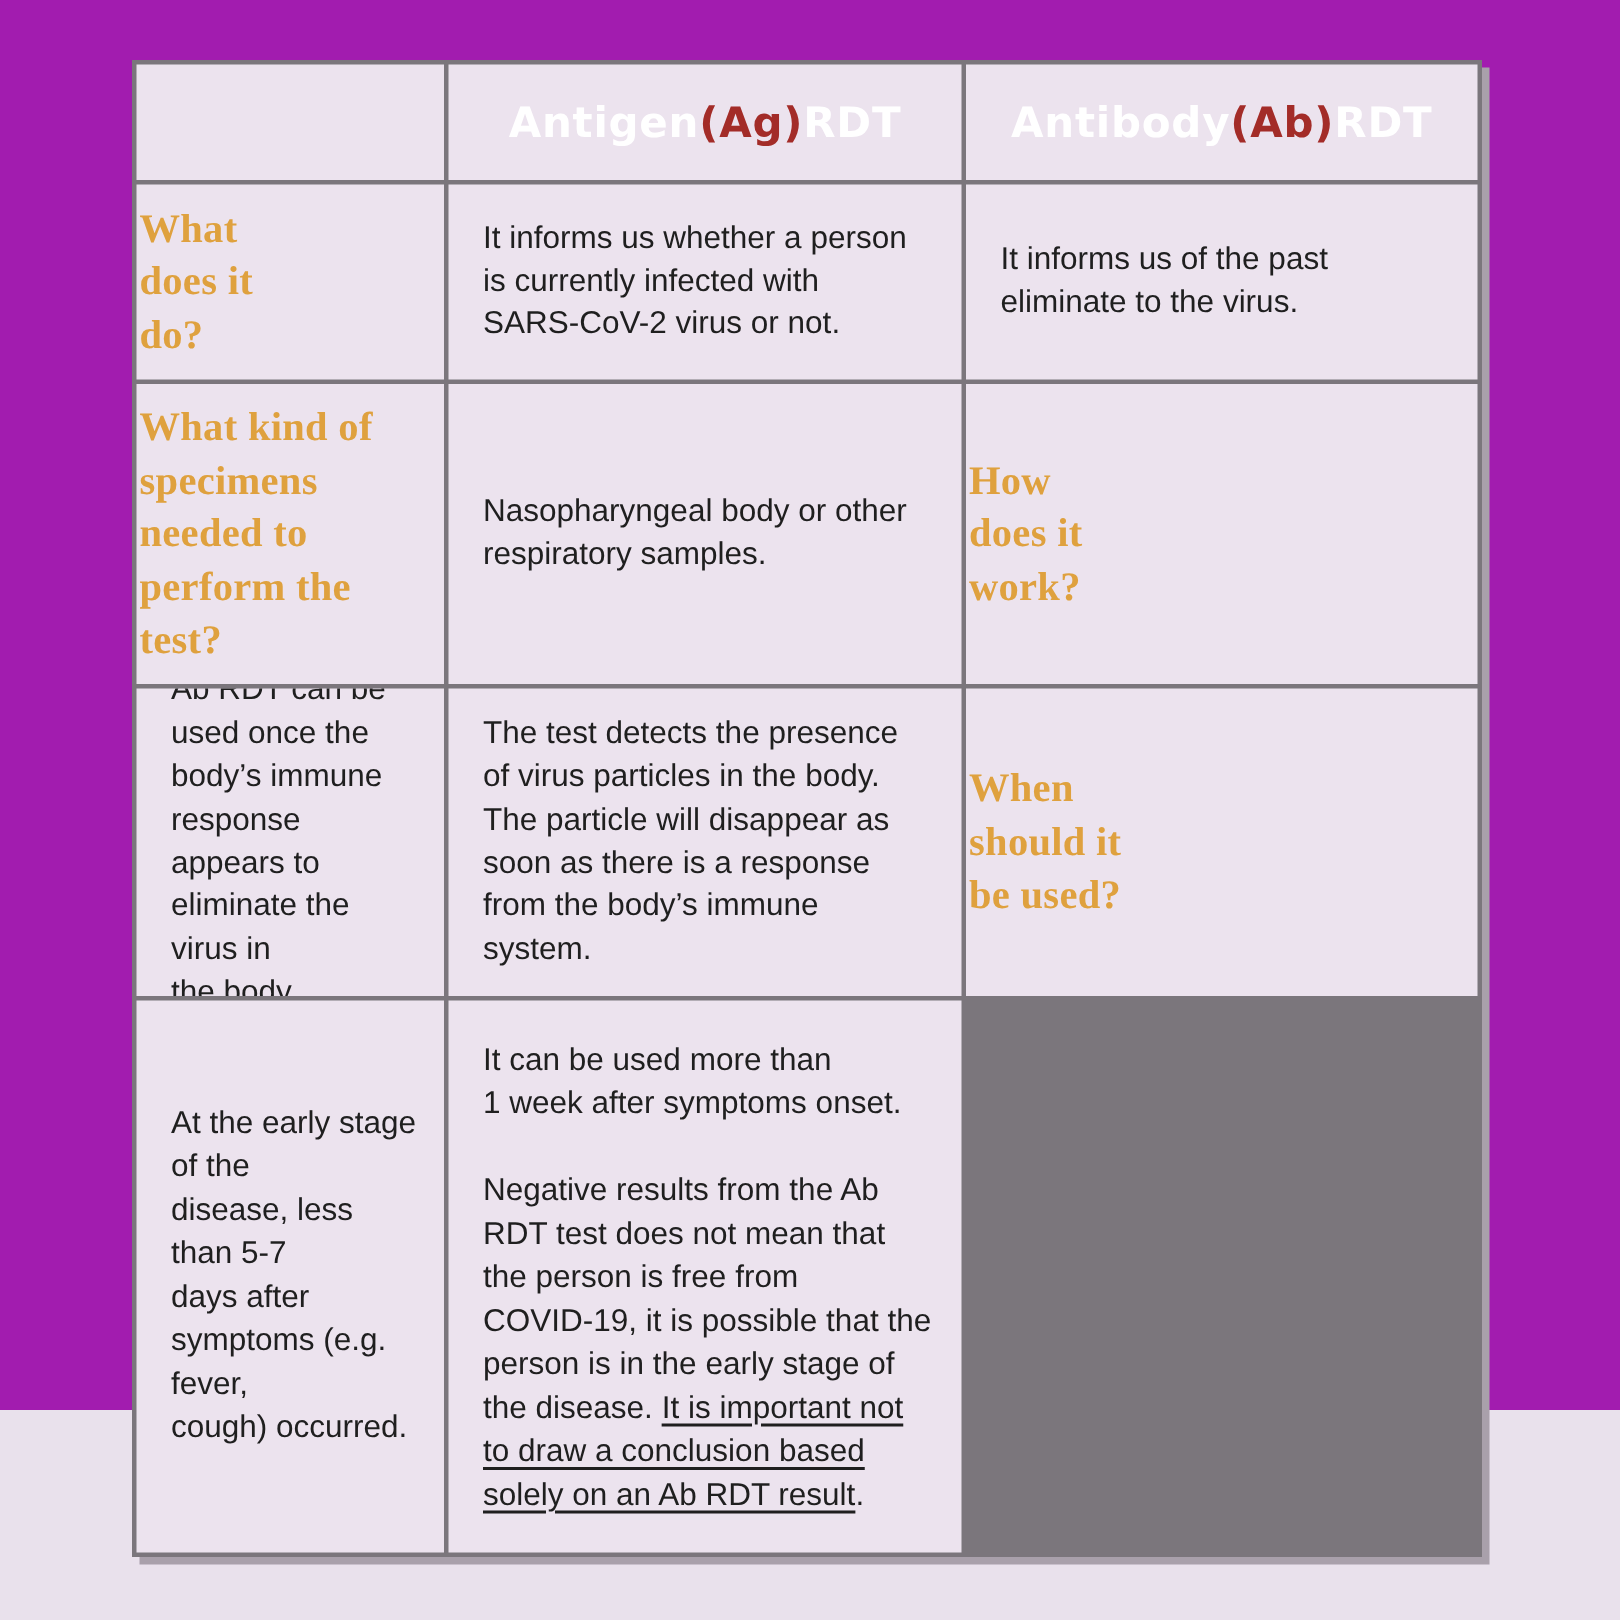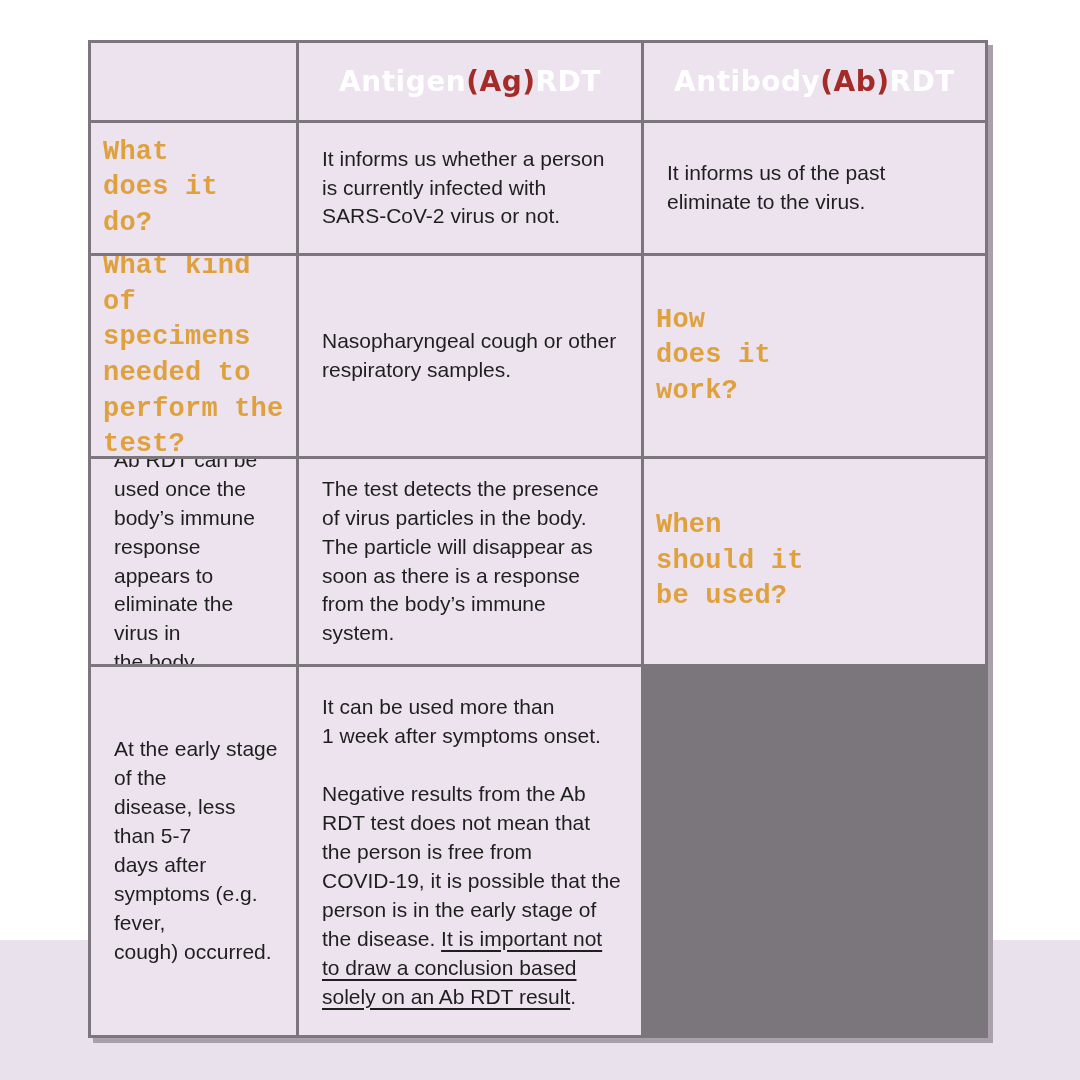--- a/index.html
+++ b/index.html
@@ -5,21 +5,21 @@
   html,body{margin:0;padding:0;}
   body{
     width:1080px;height:1080px;
     background:#e9e1ec;
     font-family:"Liberation Sans", sans-serif;
     overflow:hidden;
   }
   .canvas{
     position:relative;
     width:1080px;height:940px;
-    background:#ffffff;
+    background:#a21caf;
   }
   .rdt-table{
     position:absolute;
     left:88px;top:40px;
     width:900px;height:998px;
     box-sizing:border-box;
     background:#7b767c;
     display:grid;
     grid-template-columns:205px 342px 341px;
     grid-template-rows:77px 130px 200px 205px 368px;
@@ -45,25 +45,25 @@
     color:#ffffff;
     letter-spacing:0.5px;
     white-space:nowrap;
   }
   .head .accent{
     color:#a32c28;
     font-weight:800;
   }
   .label-cell{
     color:#dfa13e;
-    font-family:Liberation Mono, monospace;
+    font-family:Liberation Serif, serif;
     font-weight:700;
     font-size:27px;
     line-height:1.32;
-    padding-left:12px;
+    padding-left:2px;
     white-space:pre-line;
     letter-spacing:0.2px;
   }
   .body-cell{
     color:#1f1f1f;
     font-size:21px;
     line-height:1.38;
     padding:0 16px 0 23px;
     white-space:pre-line;
   }
@@ -108,21 +108,21 @@
 is currently infected with
 SARS-CoV-2 virus or not.</div>
     <div class="cell body-cell">It informs us of the past
 eliminate to the virus.</div>
 
     <div class="cell label-cell">What kind of
 specimens
 needed to
 perform the
 test?</div>
-    <div class="cell body-cell">Nasopharyngeal cough or other
+    <div class="cell body-cell">Nasopharyngeal body or other
 respiratory samples.</div>
 
     <div class="cell label-cell">How
 does it
 work?</div>
     <div class="cell body-cell">Ab RDT can be used once the
 body’s immune response
 appears to eliminate the virus in
 the body.</div>
     <div class="cell body-cell">The test detects the presence

